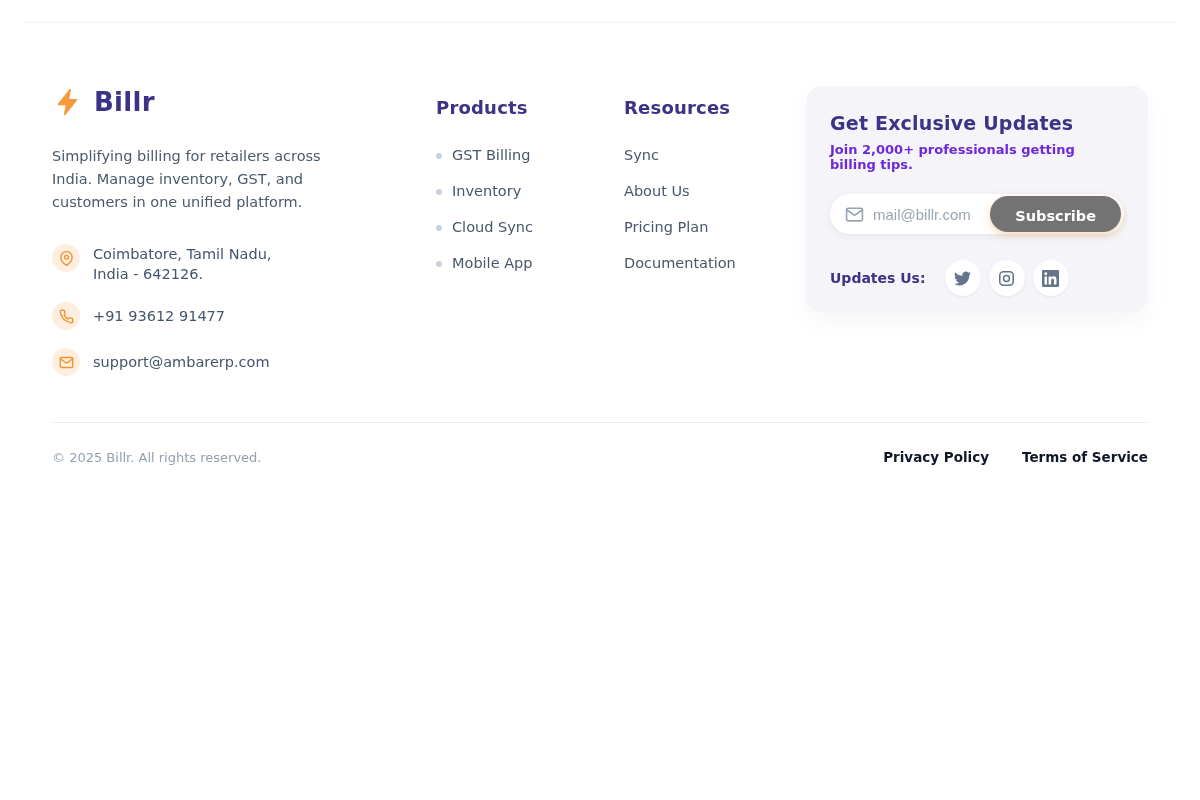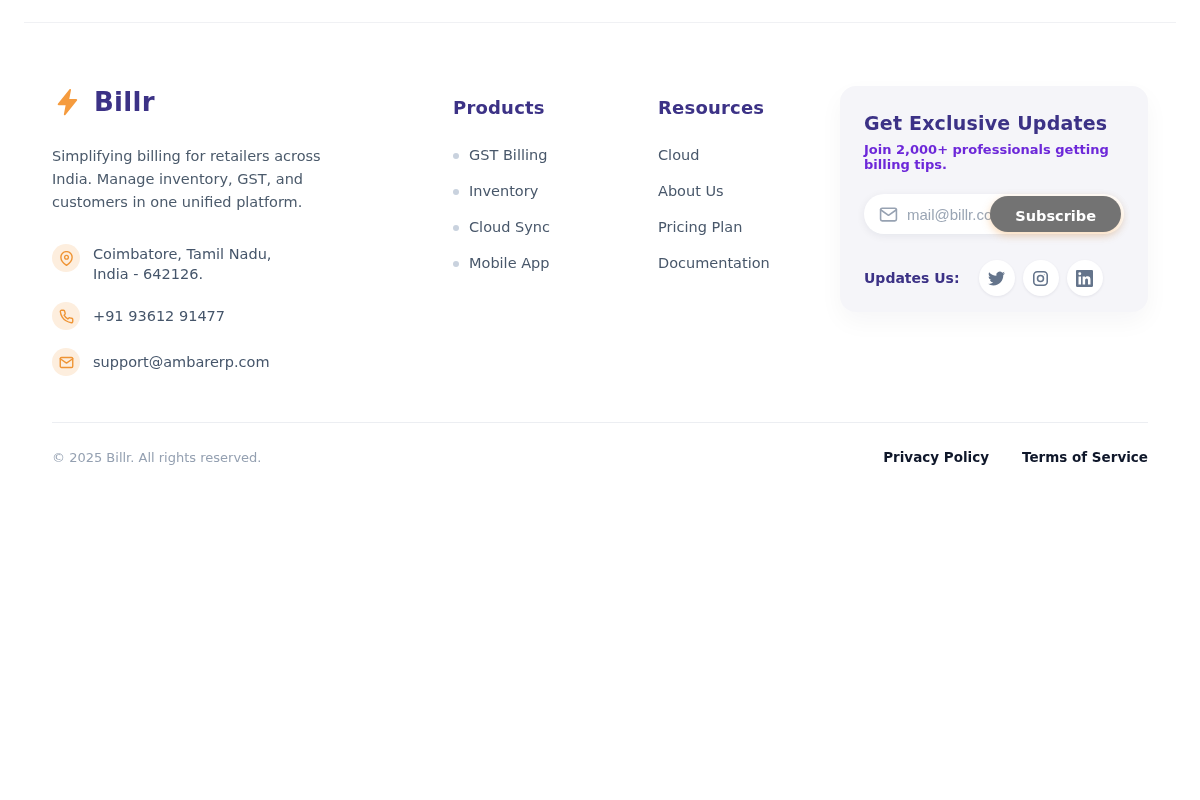--- a/index.html
+++ b/index.html
@@ -2,21 +2,21 @@
 <html><head>
 <meta charset="utf-8">
 <style>
   * { margin:0; padding:0; box-sizing:border-box; }
   html,body { background:#ffffff; }
   body { font-family:"DejaVu Sans","Liberation Sans",sans-serif; }
   .page { position:relative; width:1200px; height:800px; background:#fff; overflow:hidden; }
 
   .top-line { position:absolute; top:22px; left:24px; right:24px; height:1px; background:#f0f1f4; }
 
-  .footer-main { position:absolute; top:84px; left:52px; right:52px; display:flex; align-items:flex-start;gap:17px; }
+  .footer-main { position:absolute; top:84px; left:52px; right:52px; display:flex; align-items:flex-start; }
 
   
   .brand-col { flex:0 0 352px; }
   .logo-row { display:flex; align-items:center; height:36px; }
   .bolt-wrap { width:32px; height:32px; display:flex; align-items:center; justify-content:center; }
   .brand-name { margin-left:10px; font-size:26px; font-weight:700; color:#3c3286; letter-spacing:.3px; }
   .brand-desc { margin-top:25px; width:312px; font-size:14.5px; line-height:23px; color:#4b5a6b; }
   .contact-list { margin-top:30px; list-style:none; }
   .contact-item { display:flex; align-items:center; margin-bottom:18px; }
   .contact-item.top { align-items:flex-start; }
@@ -128,21 +128,21 @@
           <span class="bullet"></span>
           <a class="footer-link">Mobile App</a>
         </li>
       </ul>
     </div>
 
     <div class="col-resources">
       <h3 class="col-title">Resources</h3>
       <ul class="link-list">
         <li class="link-item">
-          <a class="footer-link">Cloud</a>
+          <a class="footer-link">Sync</a>
         </li>
         <li class="link-item">
           <a class="footer-link">About Us</a>
         </li>
         <li class="link-item">
           <a class="footer-link">Pricing Plan</a>
         </li>
         <li class="link-item">
           <a class="footer-link">Documentation</a>
         </li>

